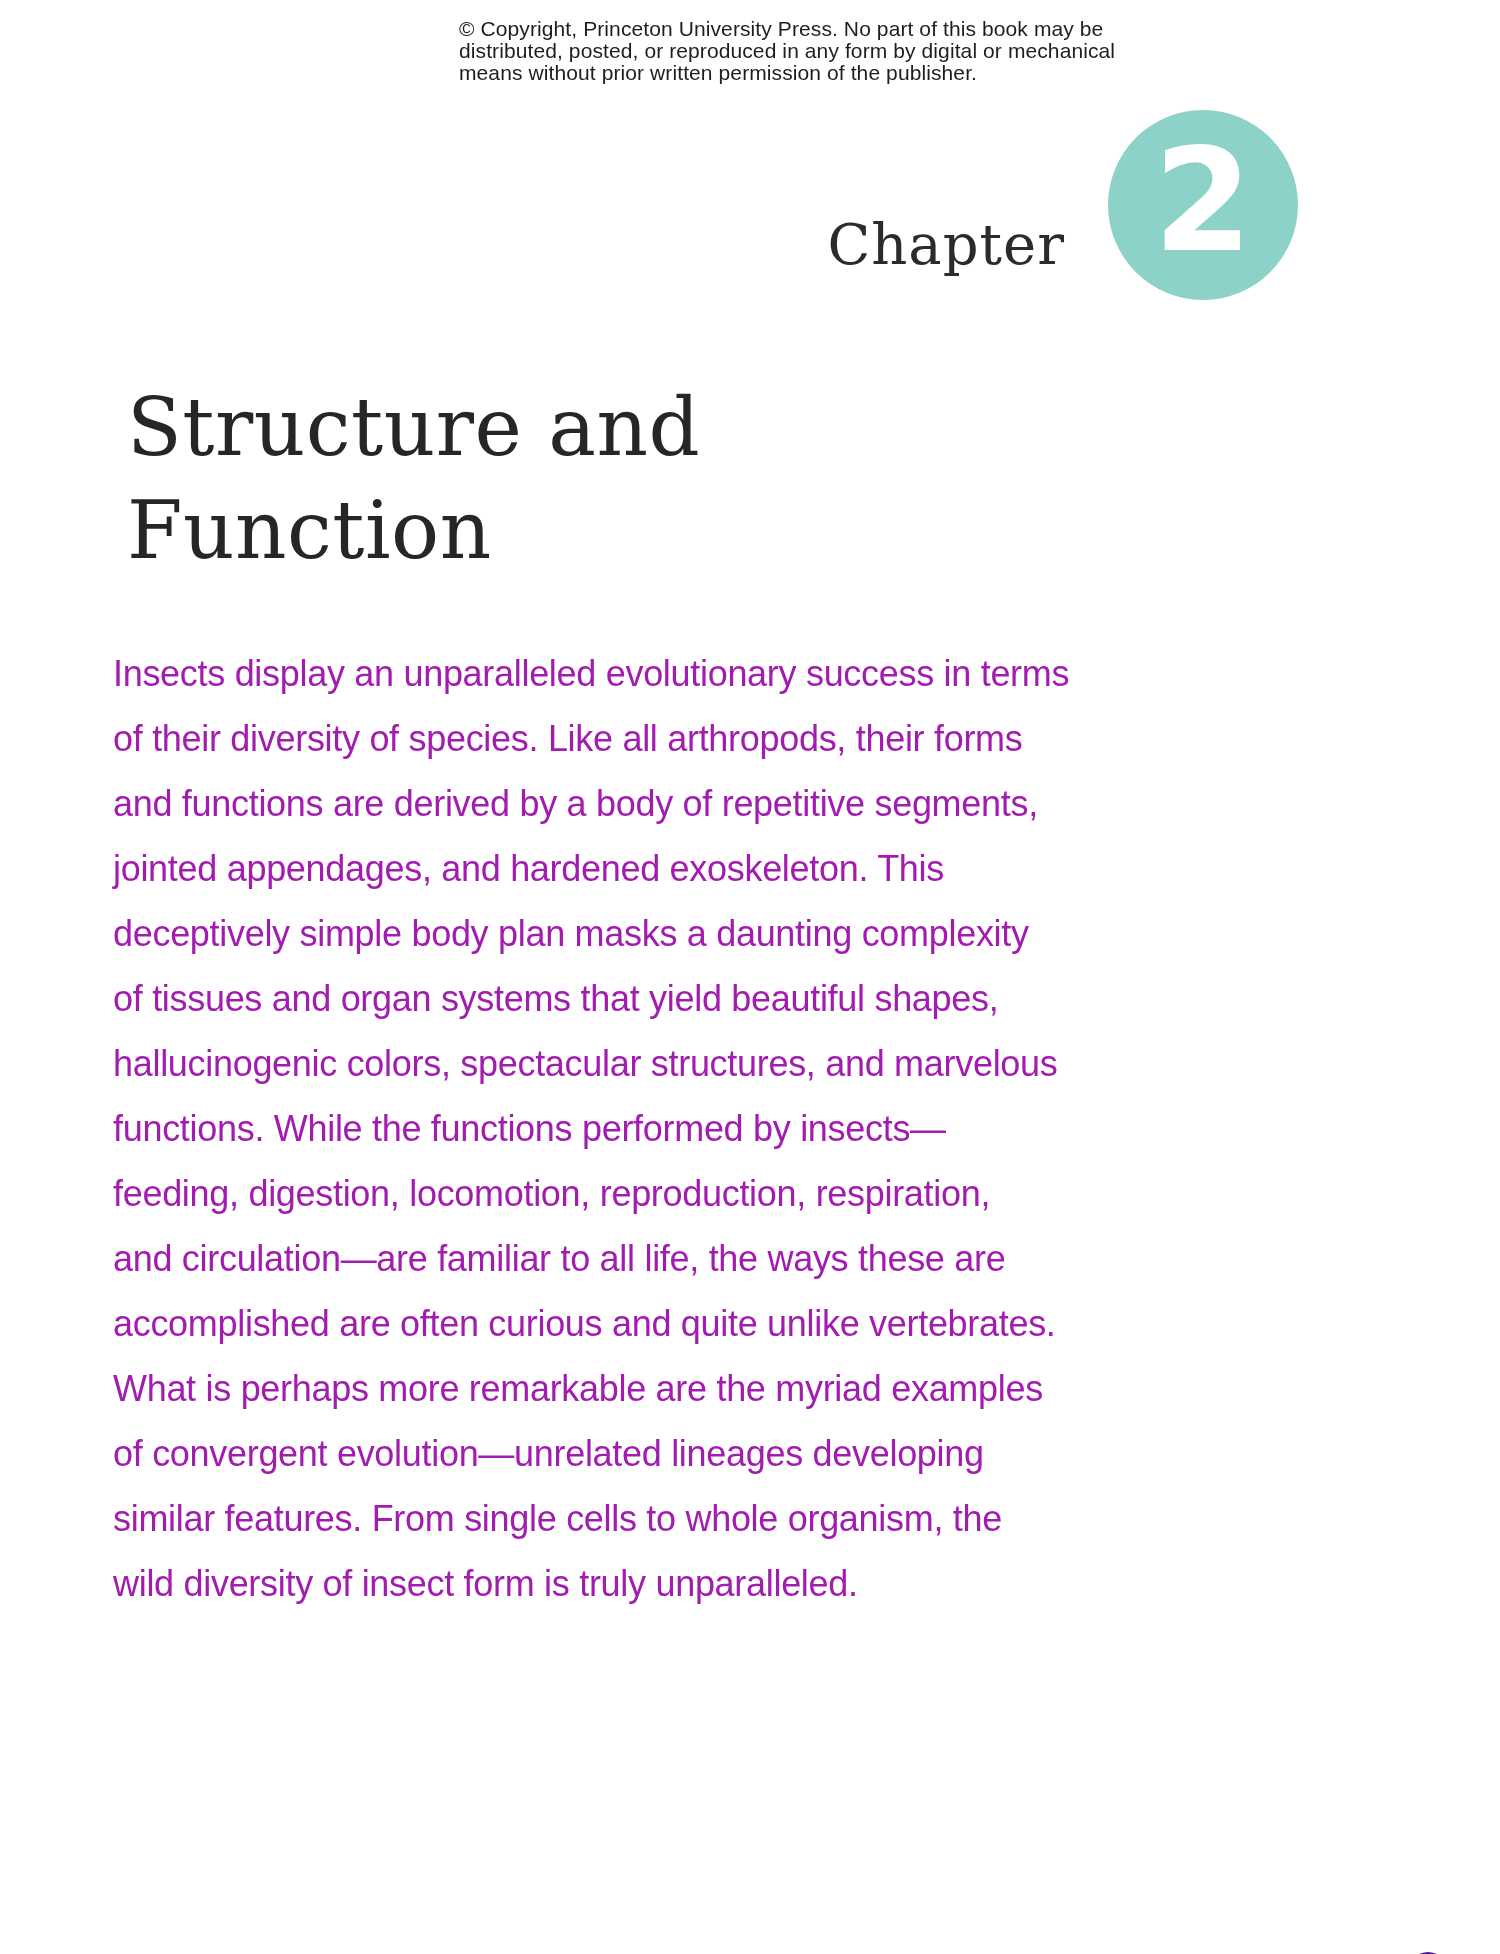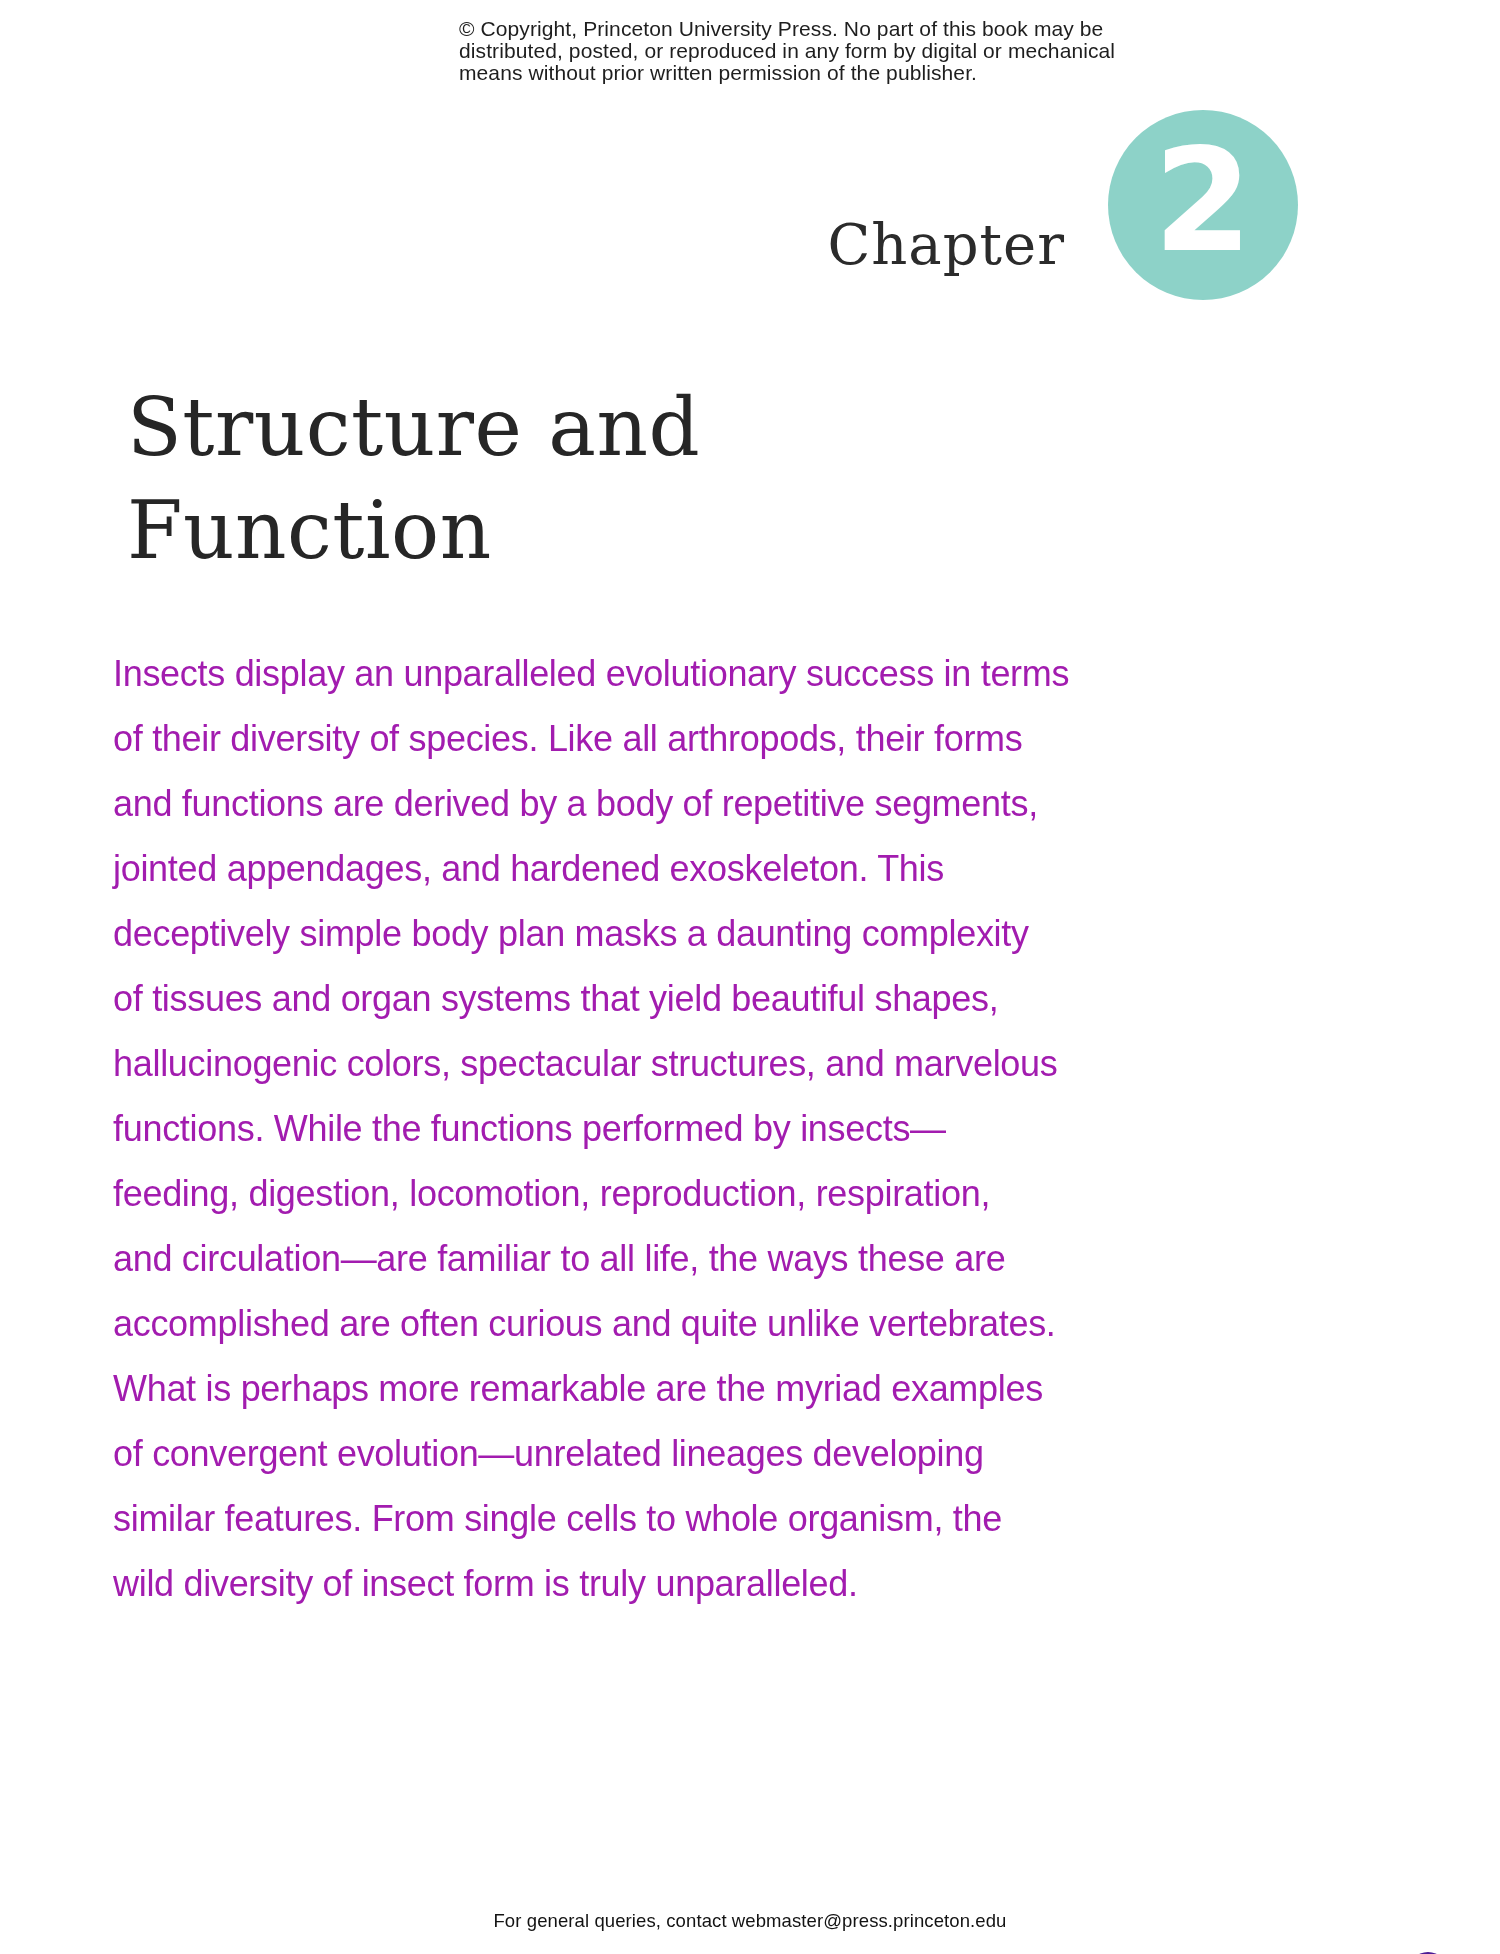--- a/index.html
+++ b/index.html
@@ -152,15 +152,14 @@
 What is perhaps more remarkable are the myriad examples
 of convergent evolution—unrelated lineages developing
 similar features. From single cells to whole organism, the
 wild diversity of insect form is truly unparalleled.</div>
 
 
   <div class="page-badge">
     <span class="num">41</span>
   </div>
 
-  <div class="footer">For general queries, contact webmaster@press.princeton.edu</div>
 
 </div>
 
 </body></html>

